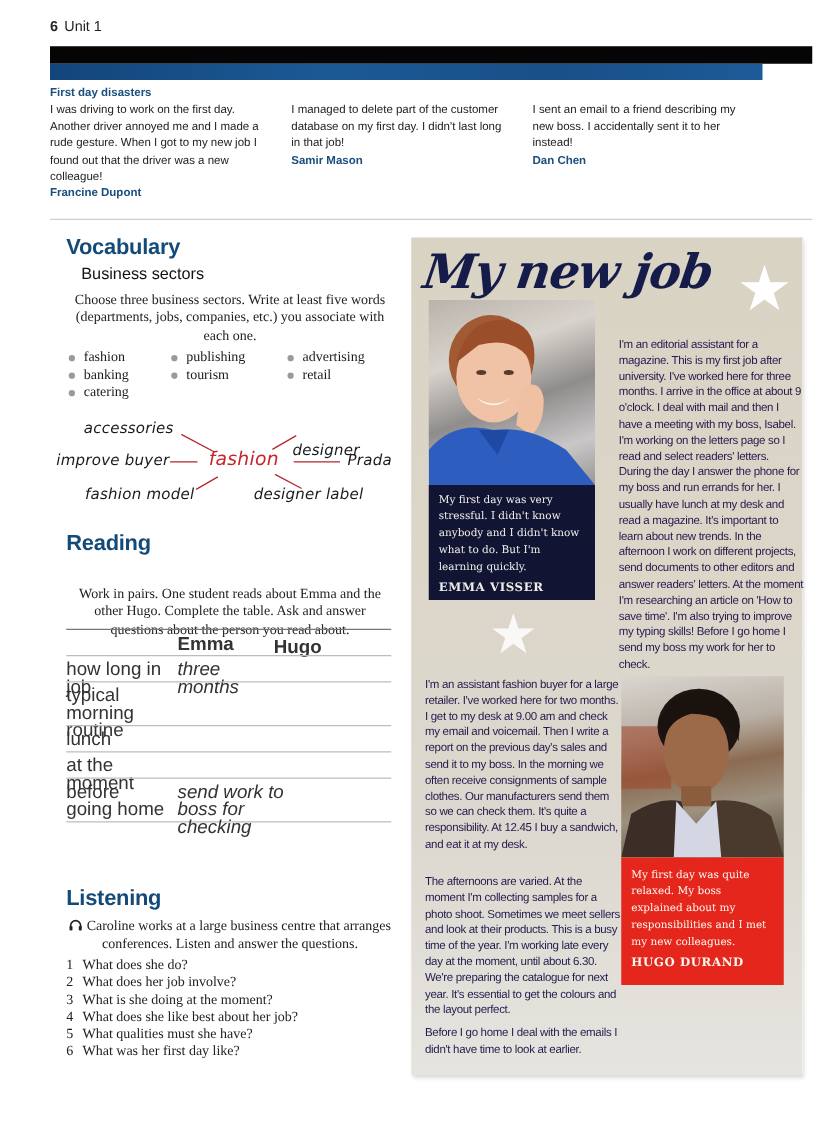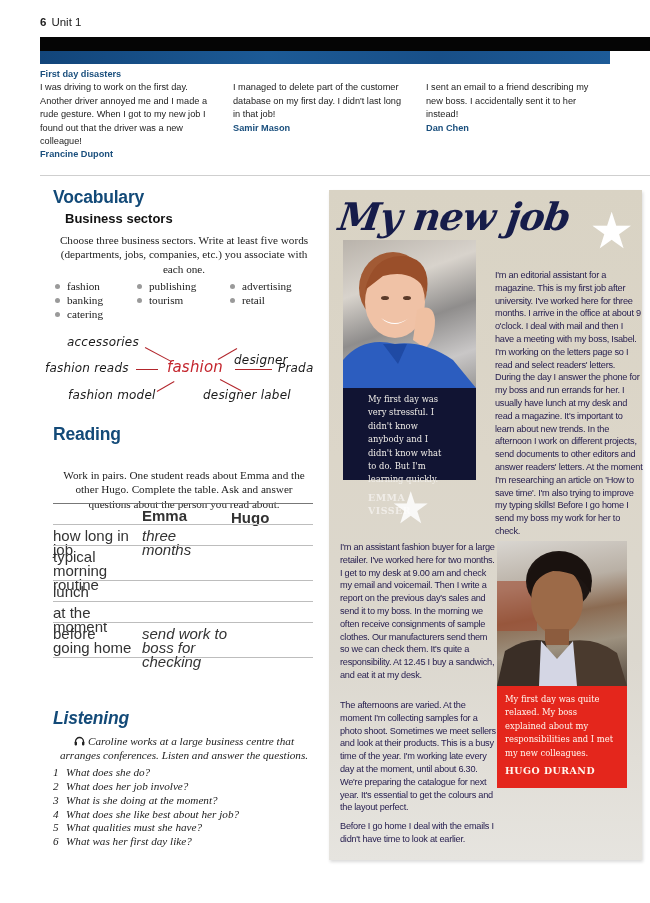--- a/index.html
+++ b/index.html
@@ -18,65 +18,65 @@
   .disasters .col { position: absolute; top: 0; }
   .disasters .col1 { left: 0; width: 170px; }
   .disasters .col2 { left: 193px; width: 170px; top: 13.4px; }
   .disasters .col3 { left: 386px; width: 180px; top: 13.4px; }
   .disasters .author { color: #1a4f7d; font-weight: bold; }
 
   .divider { position: absolute; left: 40px; top: 175px; width: 610px; height: 1px; background: #cfcfcf; }
 
   .left { position: absolute; left: 53px; top: 187px; width: 262px; }
   .section-title { color: #134a78; font-weight: bold; font-size: 17.5px; letter-spacing: -0.2px; }
-  .sub-title { font-weight: bold; font-size: 13px; margin-top: 3px; color: #111; padding-left: 12px; }
+  .sub-title { font-weight: normal; font-size: 13px; margin-top: 3px; color: #111; padding-left: 12px; }
   .body-serif { font-family: "Liberation Serif", serif; font-size: 11.2px; line-height: 14.4px; color: #222; text-align: center; }
   .vocab-instr { margin-top: 7px; }
   .sectors { position: relative; height: 44px; margin-top: 3px; }
   .sector { position: absolute; font-family: "Liberation Serif", serif; font-size: 11.2px; line-height: 14px; padding-left: 14px; }
   .sector::before { content: ""; position: absolute; left: 2px; top: 5px; width: 5px; height: 5px; border-radius: 50%; background: #9a9a9a; }
 
   .mindmap { position: absolute; left: 40px; top: 333px; width: 290px; height: 75px; }
   .mm { position: absolute; font-family: "DejaVu Sans", sans-serif; font-size: 12px; color: #1a1a1a; letter-spacing: 0.2px; font-style: italic; }
   .mm.center { color: #c4262e; font-size: 15px; }
   .mm-line { position: absolute; height: 1.3px; background: #b2262c; transform-origin: 0 50%; }
 
   .reading { position: absolute; left: 53px; top: 424px; width: 262px; }
   .reading-instr { margin-top: 23px; }
   .tbl { position: absolute; left: 53px; top: 503px; width: 260px; font-size: 15px; }
   .tbl .row { position: relative; border-top: 1px solid #bdbdbd; }
   .tbl .row.head { border-top: 1.5px solid #777; height: 21px; }
   .tbl .c0 { position: absolute; left: 0; width: 88px; color: #333; line-height: 14px; }
   .tbl .c1 { position: absolute; left: 89px; width: 85px; color: #333; line-height: 14px; font-style: italic; }
-  .tbl .c2 { position: absolute; left: 178px; color: #333; text-align: center; }
+  .tbl .c2 { position: absolute; left: 166px; color: #333; text-align: center; }
   .tbl .head .c1, .tbl .head .c2 { font-weight: bold; font-style: normal; color: #333; top: 5px; }
   .tbl .last { border-top: 1px solid #bdbdbd; }
 
-  .listening { position: absolute; left: 53px; top: 708px; width: 262px; font-style: italic; }
+  .listening { position: absolute; left: 53px; top: 708px; width: 262px; }
   .listen-instr { margin-top: 5px; }
   .headphone { display: inline-block; width: 11px; height: 10px; vertical-align: -1px; margin-right: 3px; }
   .questions { margin-top: 3px; }
   .q { position: relative; padding-left: 13px; font-family: "Liberation Serif", serif; font-size: 11.2px; line-height: 13.9px; color: #222; }
   .q .num { position: absolute; left: 0; }
 
   .mag { position: absolute; left: 329px; top: 190px; width: 313px; height: 670px;
     background: linear-gradient(180deg, #d9d3c4 0%, #dcd6c9 40%, #dcd8cf 70%, #e6e4df 100%);
     box-shadow: 1px 2px 3px rgba(0,0,0,0.15); }
   .mag-title { position: absolute; left: 10px; top: 4px; font-family: "DejaVu Serif", serif; font-style: italic; font-weight: bold;
     font-size: 38px; color: #161c4a; letter-spacing: -1px; z-index: 3; transform: skewX(-8deg); }
   .star { position: absolute; color: #ffffff; z-index: 2; line-height: 1; }
 
   .photo { position: absolute; overflow: hidden; }
   .photo-emma { left: 14px; top: 50px; width: 133px; height: 148px;
     background: linear-gradient(160deg, #b9b3ab 0%, #d8d3cc 30%, #8f8d8c 55%, #c9c7c7 80%, #9a9896 100%); }
   .photo-hugo { left: 168px; top: 351px; width: 130px; height: 145px;
     background: linear-gradient(170deg, #d9d6d1 0%, #b9b0a5 30%, #8b6b52 50%, #9d917f 70%, #55493e 100%); }
 
   .caption-emma { position: absolute; left: 14px; top: 198px; width: 133px; height: 92px; background: #111433; color: #f0ede8;
-    font-family: "DejaVu Serif", serif; font-size: 8.4px; line-height: 13.4px; padding: 5px 25px; }
+    font-family: "DejaVu Serif", serif; font-size: 8.4px; line-height: 13.4px; padding: 5px 8px; }
   .caption-hugo { position: absolute; left: 168px; top: 496px; width: 130px; height: 102px; background: #e4261c; color: #fff6ee;
     font-family: "DejaVu Serif", serif; font-size: 8.4px; line-height: 13.4px; padding: 7px 8px; }
   .cap-name { font-weight: bold; letter-spacing: 0.5px; margin-top: 4px; font-size: 9.4px; }
 
   .mag-text { position: absolute; font-family: "Liberation Sans", sans-serif; font-size: 9.2px; line-height: 12.8px; color: #231b4d;
     letter-spacing: -0.25px; font-stretch: condensed; }
   .emma-text { left: 166px; top: 79px; width: 148px; }
   .hugo-text1 { left: 11px; top: 351px; width: 156px; }
   .hugo-text2 { left: 11px; top: 509px; width: 156px; }
   .hugo-text3 { left: 11px; top: 630px; width: 156px; }
@@ -118,21 +118,21 @@
     <span class="sector" style="left:82px;top:0">publishing</span>
     <span class="sector" style="left:82px;top:14px">tourism</span>
     <span class="sector" style="left:175px;top:0">advertising</span>
     <span class="sector" style="left:175px;top:14px">retail</span>
   </div>
 </div>
 
 <div class="mindmap">
   <span class="mm" style="left:27px;top:2px">accessories</span>
   <span class="mm" style="left:194px;top:20px">designer</span>
-  <span class="mm" style="left:5px;top:28px">fashion reads</span>
+  <span class="mm" style="left:5px;top:28px">improve buyer</span>
   <span class="mm" style="left:238px;top:28px">Prada</span>
   <span class="mm" style="left:28px;top:55px">fashion model</span>
   <span class="mm" style="left:163px;top:55px">designer label</span>
   <span class="mm center" style="left:127px;top:25px">fashion</span>
   <div class="mm-line" style="left:105px;top:14px;width:30px;transform:rotate(28deg)"></div>
   <div class="mm-line" style="left:178px;top:26px;width:22px;transform:rotate(-30deg)"></div>
   <div class="mm-line" style="left:96px;top:36px;width:22px"></div>
   <div class="mm-line" style="left:195px;top:36px;width:37px"></div>
   <div class="mm-line" style="left:117px;top:58px;width:20px;transform:rotate(-30deg)"></div>
   <div class="mm-line" style="left:180px;top:46px;width:24px;transform:rotate(28deg)"></div>

